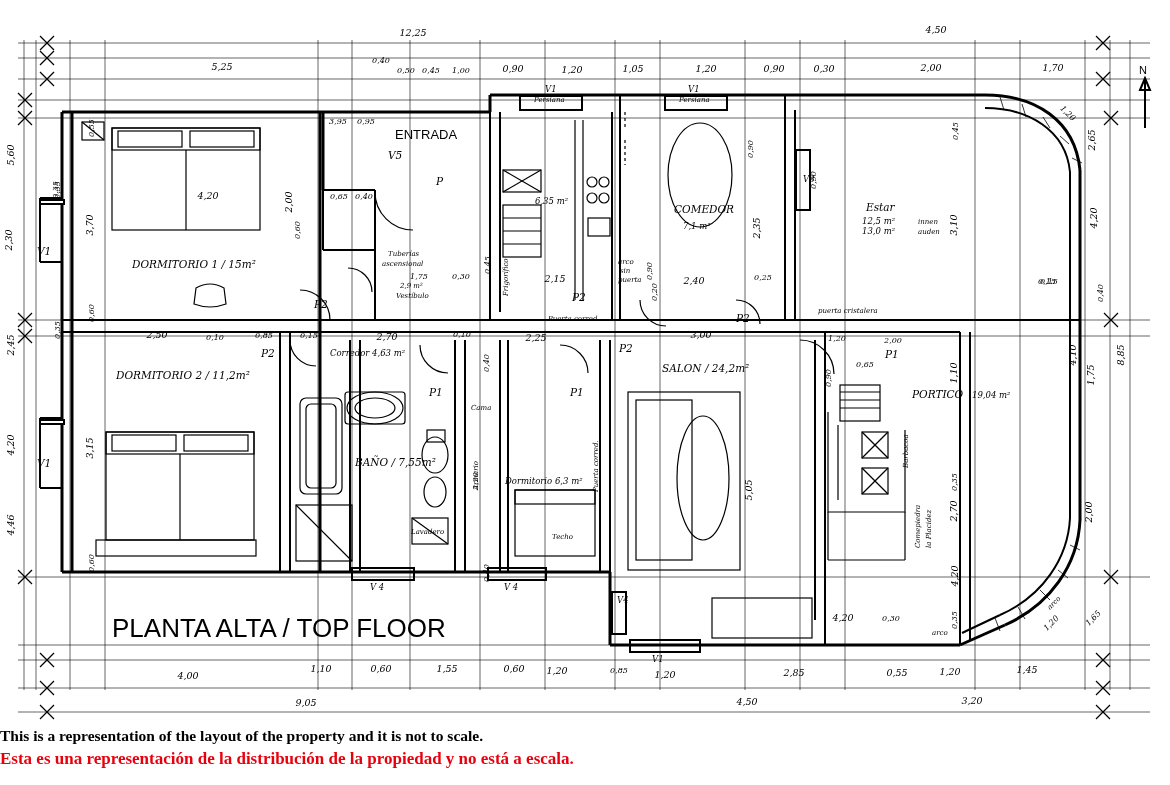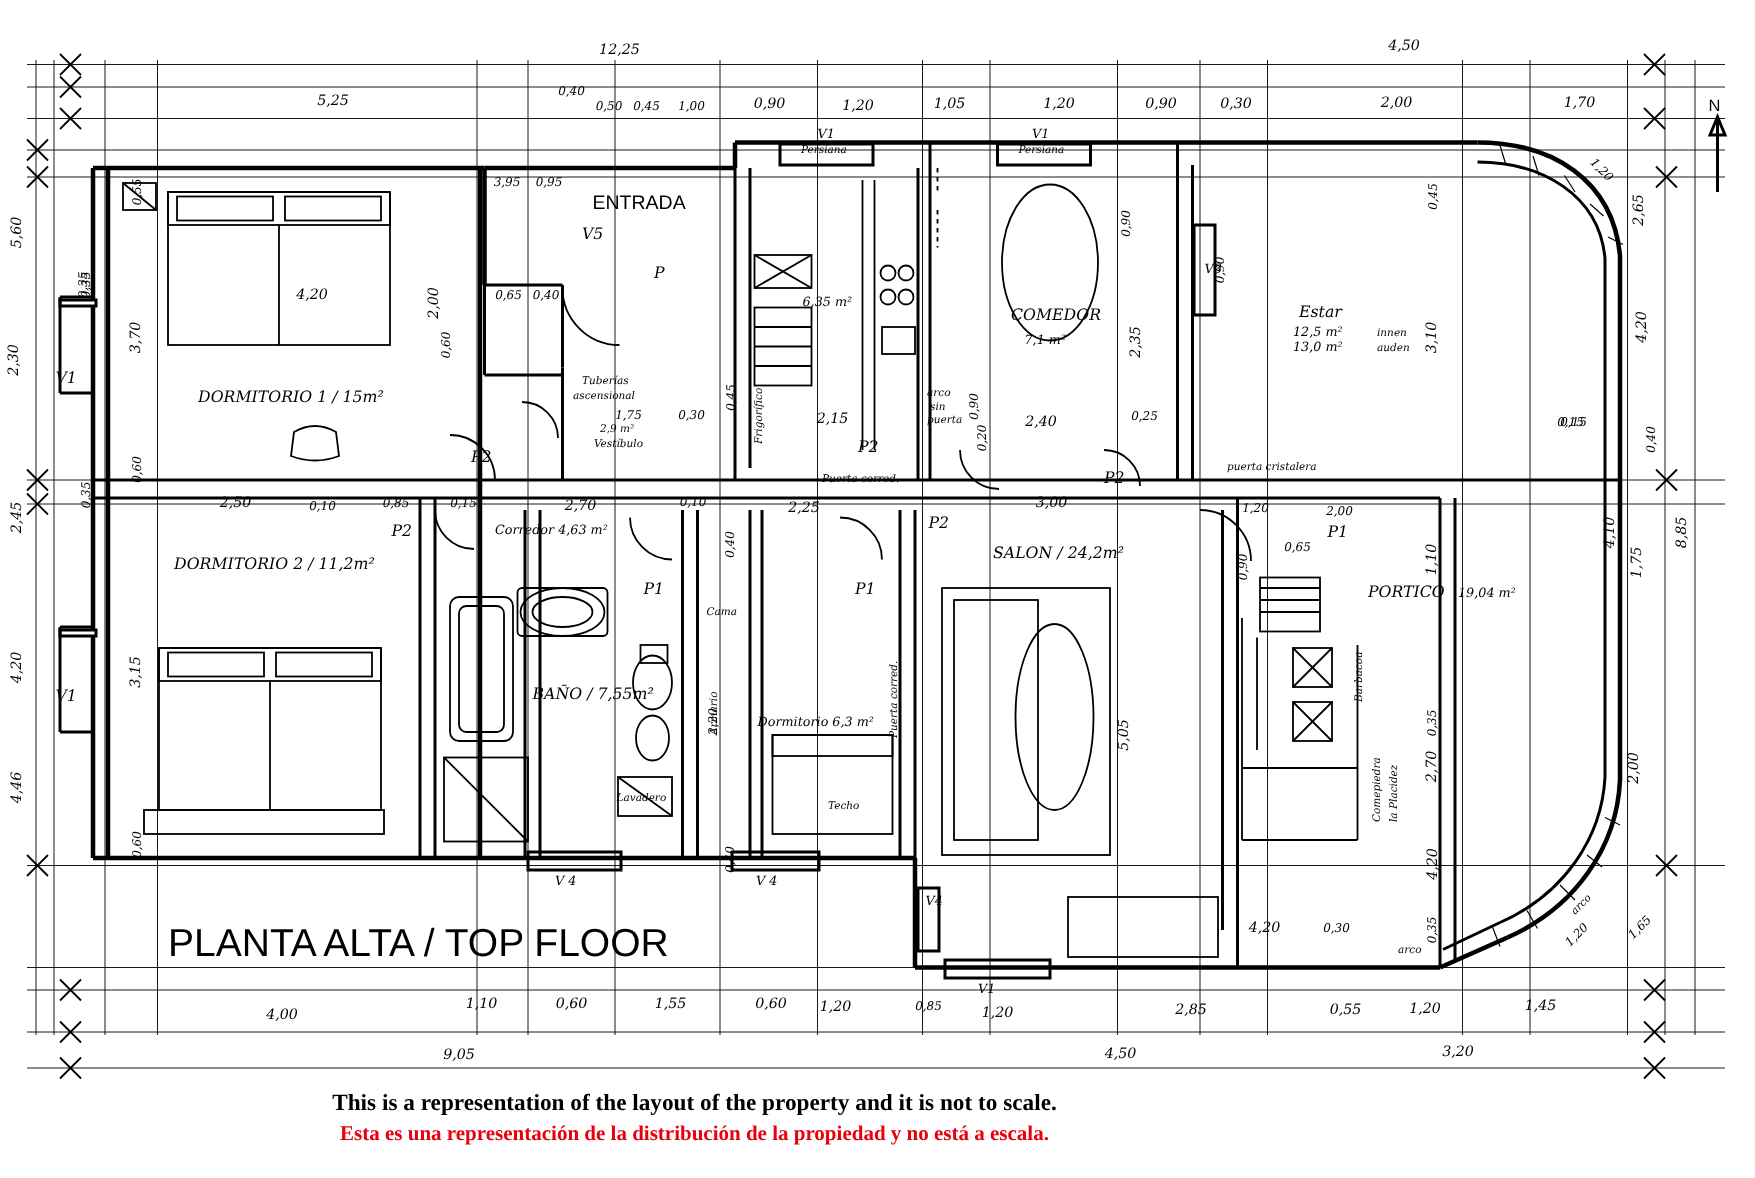--- a/index.html
+++ b/index.html
@@ -64,34 +64,33 @@
     font-family: "Liberation Sans", sans-serif;
     font-size: 26px;
     fill: #000;
   }
 
   #caption {
     position: absolute;
     left: 0;
     top: 725px;
     width: 926px;
-    text-align: center;
     line-height: 1.45;
   }
   #caption .en {
     font-family: "Liberation Serif", serif;
     font-weight: bold;
     font-size: 15.5px;
     color: #000;
     display: block;
   }
   #caption .es {
     font-family: "Liberation Serif", serif;
     font-weight: bold;
-    font-size: 14px;
+    font-size: 17px;
     color: #e8000d;
     display: block;
   }
   .northlbl {
     font-family: "Liberation Sans", sans-serif;
     font-size: 11px;
     fill: #000;
   }
 </style>
 </head>

